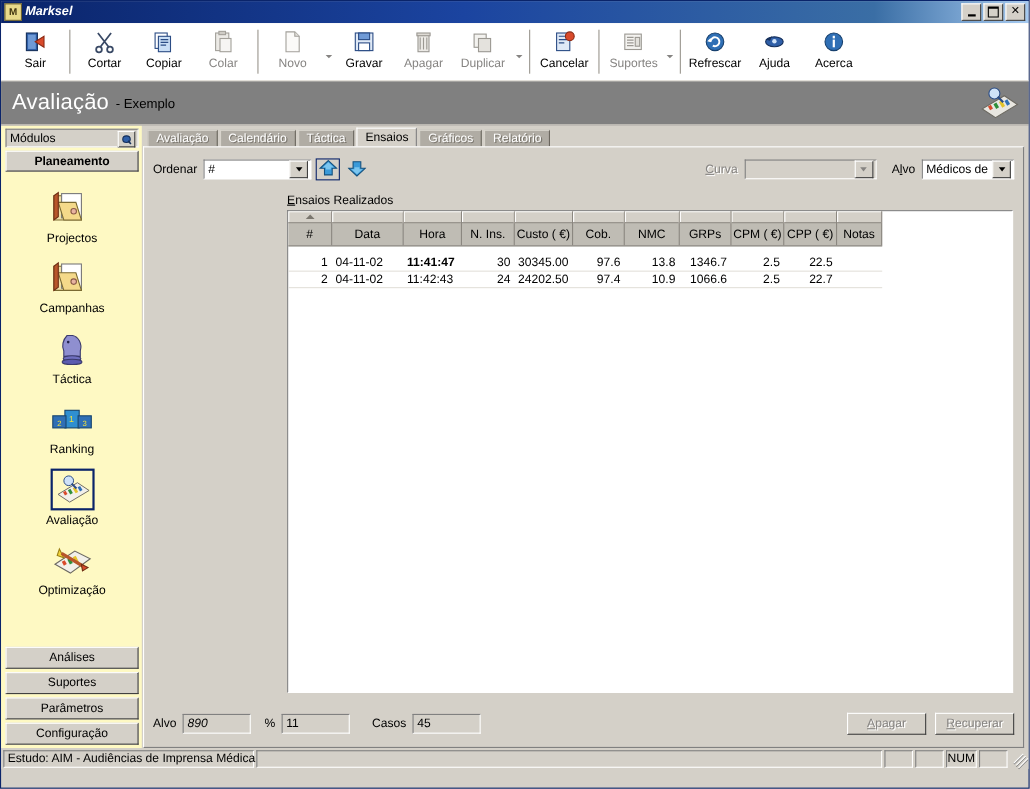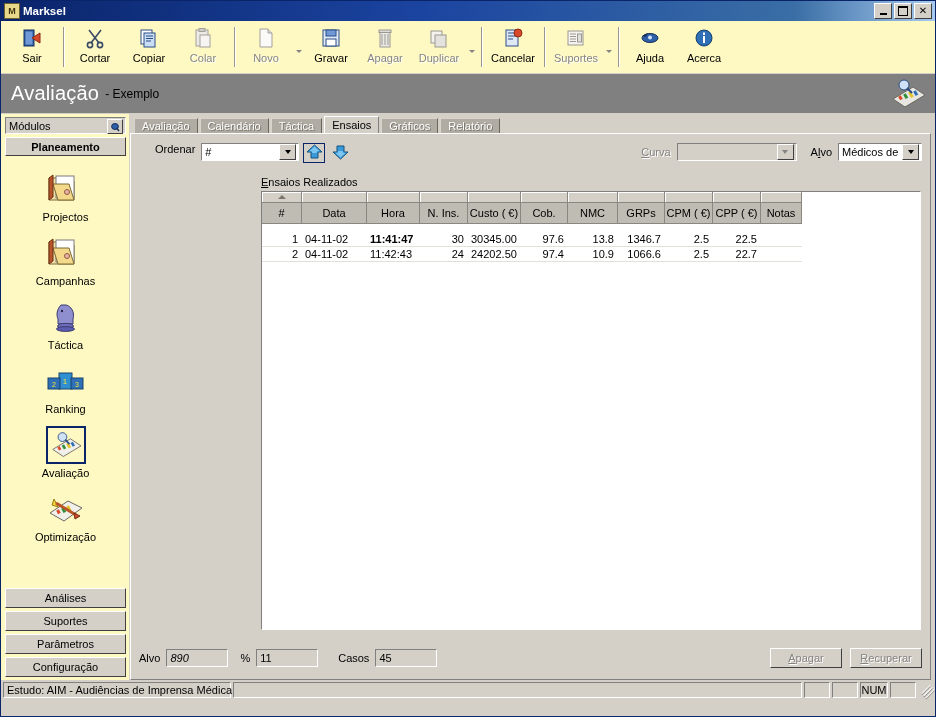--- a/index.html
+++ b/index.html
@@ -13,32 +13,32 @@
        border:1px solid #0a246a;box-sizing:border-box;}
 
   
   .titlebar{
     height:20px;background:linear-gradient(to right,#0a246a 0%,#1b44a0 45%,#3a6ea5 85%,#a6caf0 100%);
     display:flex;align-items:center;padding:0 2px;box-sizing:border-box;
   }
   .title-icon{width:14px;height:14px;margin:0 3px 0 1px;background:#e8d98a;
     border:1px solid #6b6030;display:flex;align-items:center;justify-content:center;
     font-size:9px;font-weight:bold;color:#403410;line-height:1;}
-  .title-text{color:#fff;font-weight:bold;font-size:11.5px;flex:1;}
+  .title-text{color:#fff;font-weight:bold;font-size:11.5px;flex:1;font-style:italic;}
   .title-btns{display:flex;gap:2px;margin-right:1px;}
   .tbtn{width:16px;height:14px;background:#d4d0c8;border:1px solid;
     border-color:#fff #404040 #404040 #fff;display:flex;align-items:center;
     justify-content:center;font-size:8px;line-height:1;color:#000;position:relative;}
   .tbtn .gl{display:block;}
   .tbtn.min .gl{width:7px;height:2px;background:#000;margin-top:5px;}
   .tbtn.max .gl{width:8px;height:7px;border:1px solid #000;border-top-width:2px;}
   .tbtn.cls .gl{font-size:10px;font-weight:bold;font-family:"DejaVu Sans",sans-serif;margin-top:-1px;}
 
   
-  .toolbar{height:53px;background:#fef9c3;display:flex;align-items:stretch;
+  .toolbar{height:53px;background:#ffffff;display:flex;align-items:stretch;
     padding:2px 0 0 4px;box-sizing:border-box;border-bottom:1px solid #d4d0c8;}
   .tb-item{width:54px;display:flex;flex-direction:column;align-items:center;
     justify-content:flex-start;padding-top:3px;box-sizing:border-box;}
   .tb-item .ico{height:24px;display:flex;align-items:center;justify-content:center;}
   .tb-item .lbl{font-size:11px;margin-top:2px;color:#000;white-space:nowrap;}
   .tb-item.disabled .lbl{color:#868482;text-shadow:1px 1px 0 #fff;}
   .tb-sep{width:1px;background:#9a968e;margin:4px 4px 6px 4px;box-shadow:1px 0 0 #fff;}
   .tb-arrow{width:11px;display:flex;align-items:flex-end;justify-content:center;
     padding-bottom:20px;box-sizing:border-box;}
   .tb-arrow i{display:block;width:0;height:0;border-left:3px solid transparent;
@@ -89,21 +89,21 @@
     display:flex;align-items:center;font-size:11px;box-sizing:border-box;
     text-shadow:1px 1px 0 #7a766e;}
   .tab.active{background:#d4d0c8;color:#000;height:18px;text-shadow:none;
     border-color:#fff #808080 #d4d0c8 #fff;}
 
   .panel{flex:1;background:#d4d0c8;border:1px solid;
     border-color:#fff #808080 #808080 #fff;margin-top:-1px;
     position:relative;box-sizing:border-box;}
 
   .row-ordenar{position:absolute;left:8px;top:9px;right:8px;height:22px;
-    display:flex;align-items:flex-start;margin-left:16px;}
+    display:flex;align-items:center;}
   .lblflat{font-size:11px;}
   .combo{height:18px;background:#fff;border:1px solid;
     border-color:#808080 #fff #fff #808080;display:flex;align-items:center;
     box-sizing:border-box;position:relative;}
   .combo .cval{padding-left:3px;font-size:11px;flex:1;white-space:nowrap;overflow:hidden;}
   .combo .cbtn{width:15px;height:14px;margin-right:2px;background:#d4d0c8;
     border:1px solid;border-color:#fff #404040 #404040 #fff;
     display:flex;align-items:center;justify-content:center;}
   .combo .cbtn i{width:0;height:0;border-left:3px solid transparent;
     border-right:3px solid transparent;border-top:4px solid #000;display:block;}
@@ -306,20 +306,30 @@
         </svg>
       </span>
       <span class="lbl">Suportes</span>
     </div>
     <div class="tb-arrow">
         <i></i>
       </div>
 
     <div class="tb-sep"></div>
 
+    <div class="tb-item">
+      <span class="ico">
+        <svg width="22" height="22" viewBox="0 0 22 22">
+          <circle cx="11" cy="11" r="8" fill="#2f6fb5" stroke="#17406e"></circle>
+          <path d="M7 11 a4 4 0 1 1 2 3.4" stroke="#fff" stroke-width="1.8" fill="none"></path>
+          <path d="M7 7.5 L7.5 11.5 L4 10.5 Z" fill="#fff"></path>
+        </svg>
+      </span>
+      <span class="lbl">Refrescar</span>
+    </div>
 
     <div class="tb-item">
       <span class="ico">
         <svg width="22" height="22" viewBox="0 0 22 22">
           <ellipse cx="11" cy="11" rx="8" ry="4.5" fill="#2f5fa8" stroke="#17315c"></ellipse>
           <circle cx="11" cy="10.5" r="2" fill="#cfe2f8"></circle>
           <path d="M3 9 L9 6 L7 10 Z" fill="#17315c"></path>
         </svg>
       </span>
       <span class="lbl">Ajuda</span>

